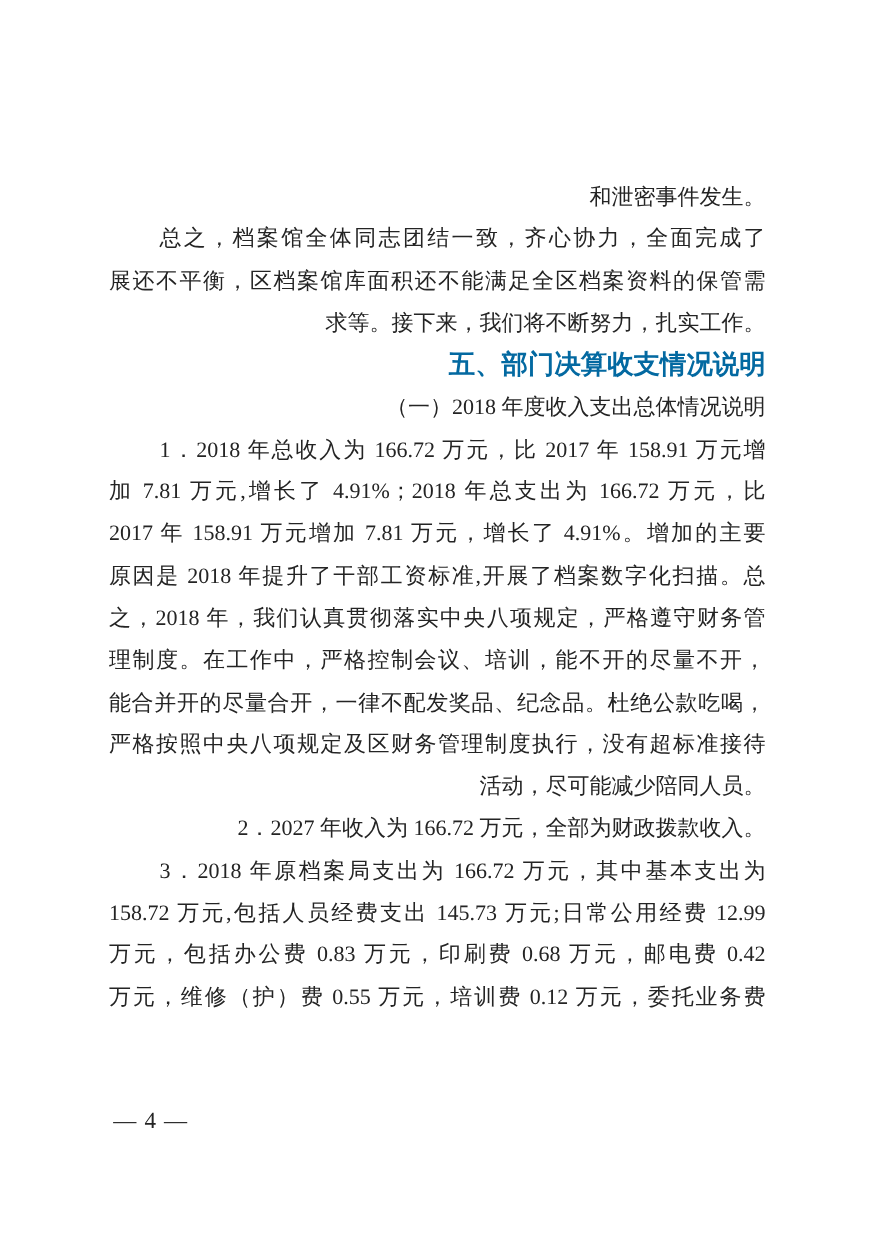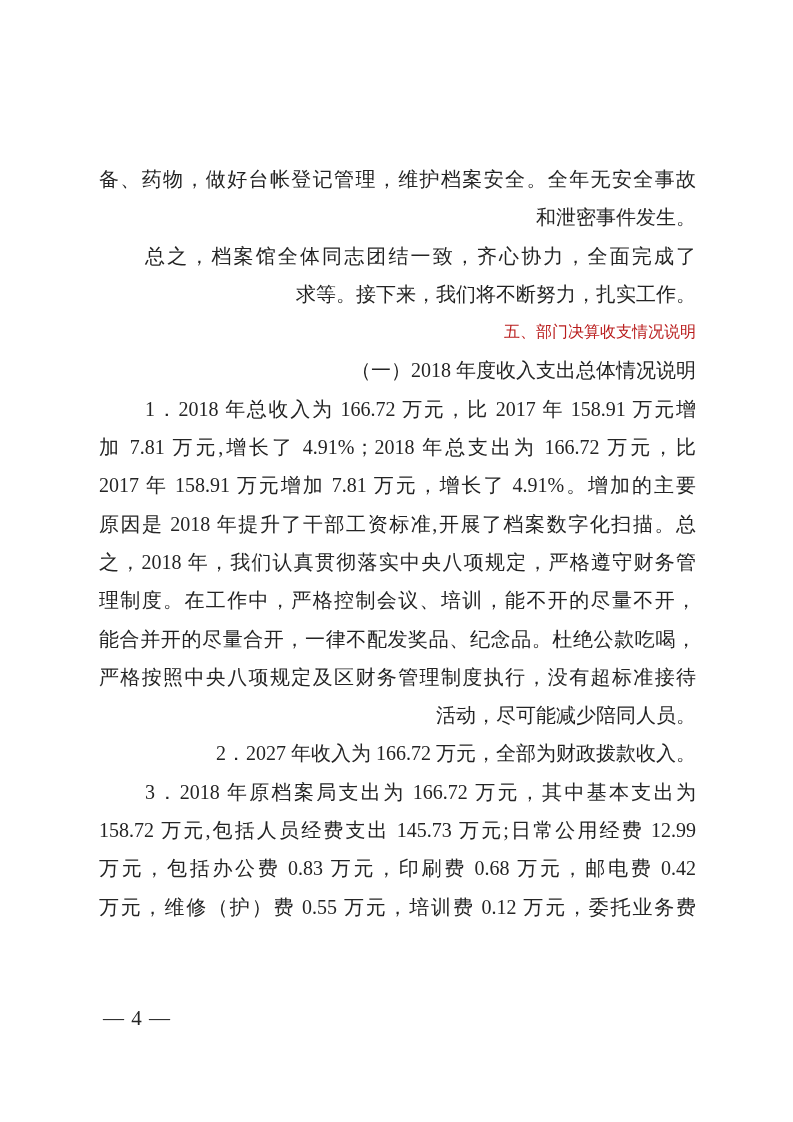--- a/index.html
+++ b/index.html
@@ -32,45 +32,45 @@
   }
   .jst {
     text-align: justify;
     text-align-last: justify;
   }
   .ind {
     padding-left: 46px;
     font-family: Liberation Serif, serif;
   }
   .hd {
-    font-weight: normal;
-    font-size: 16px;
+    font-weight: bold;
+    font-size: 24px;
     font-family: "Liberation Sans", "DejaVu Sans", sans-serif;
-    color: #b91c1c;
+    color: #0369a1;
   }
   .footer {
     position: absolute;
     left: 103px;
     top: 1001px;
     height: 34px;
     line-height: 34px;
     font-size: 21px;
     color: #242424;
     font-family: "Liberation Serif", "DejaVu Serif", serif;
     letter-spacing: 1px;
   }
 </style>
 </head>
 <body>
 
 <div class="page">
   <div class="content">
-    <div class="ln jst">备、药物，做好台帐登记管理，维护档案安全。全年无安全事故</div>
     <div class="ln">和泄密事件发生。</div>
     <div class="ln ind jst">总之，档案馆全体同志团结一致，齐心协力，全面完成了</div>
+    <div class="ln jst">展还不平衡，区档案馆库面积还不能满足全区档案资料的保管需</div>
     <div class="ln">求等。接下来，我们将不断努力，扎实工作。</div>
     <div class="ln ind hd">五、部门决算收支情况说明</div>
     <div class="ln ind">（一）2018 年度收入支出总体情况说明</div>
     <div class="ln ind jst">1．2018 年总收入为 166.72 万元，比 2017 年 158.91 万元增</div>
     <div class="ln jst">加 7.81 万元,增长了 4.91%；2018 年总支出为 166.72 万元，比</div>
     <div class="ln jst">2017 年 158.91 万元增加 7.81 万元，增长了 4.91%。增加的主要</div>
     <div class="ln jst">原因是 2018 年提升了干部工资标准,开展了档案数字化扫描。总</div>
     <div class="ln jst">之，2018 年，我们认真贯彻落实中央八项规定，严格遵守财务管</div>
     <div class="ln jst">理制度。在工作中，严格控制会议、培训，能不开的尽量不开，</div>
     <div class="ln jst">能合并开的尽量合开，一律不配发奖品、纪念品。杜绝公款吃喝，</div>

